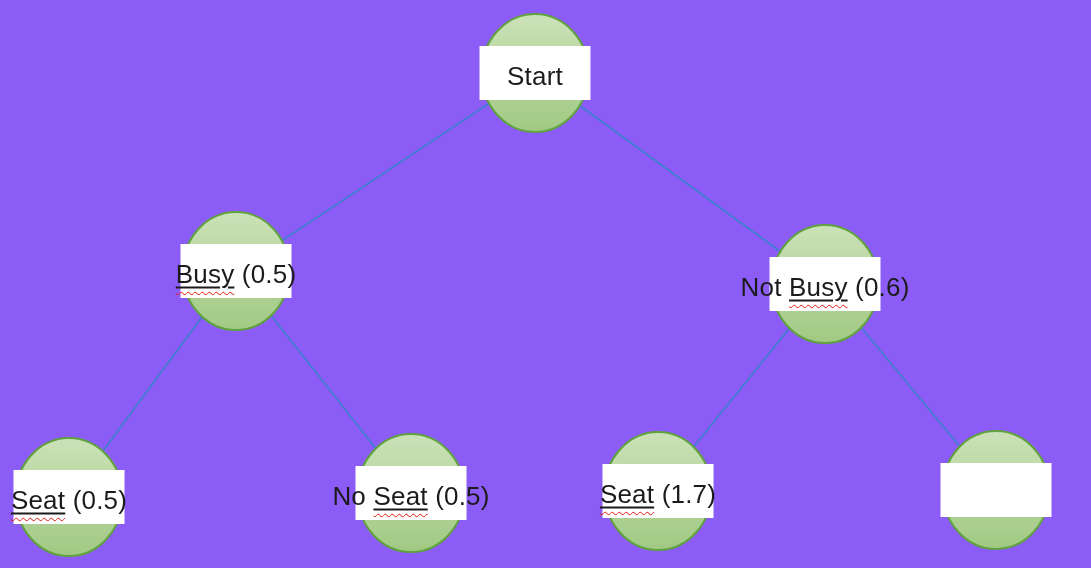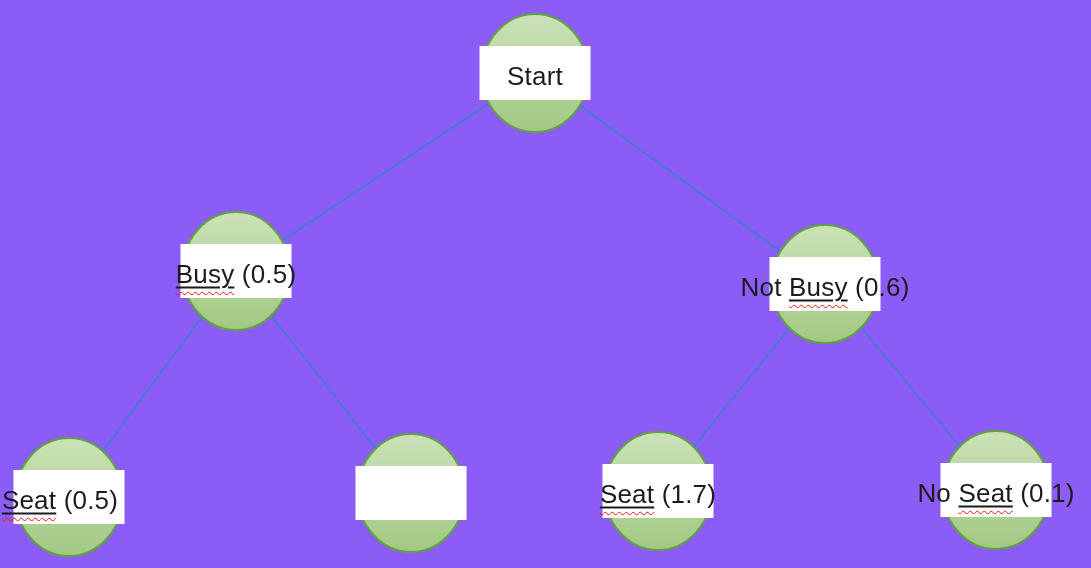--- a/index.html
+++ b/index.html
@@ -85,17 +85,17 @@
         <g>
           <ellipse cx="996" cy="490" rx="53.5" ry="59" fill="url(#nodeGrad)" stroke="#60a33e" stroke-width="2"></ellipse>
           <rect x="940.5" y="463" width="111" height="54" fill="#ffffff"></rect>
         </g>
       </g>
     </svg>
   <div id="labels">
       <div class="lbl" style="left: 535px; top: 76px;"><span>Start</span></div>
       <div class="lbl" style="left: 236px; top: 274px;"><span class="uw"><span class="sq">Busy</span></span><span> (0.5)</span></div>
       <div class="lbl" style="left: 825px; top: 287px;"><span>Not </span><span class="uw"><span class="sq">Busy</span></span><span> (0.6)</span></div>
-      <div class="lbl" style="left: 60px; top: 500px;"><span class="uw"><span class="sq">Seat</span></span><span> (0.5)</span></div>
+      <div class="lbl" style="left: 69px; top: 500px;"><span class="uw"><span class="sq">Seat</span></span><span> (0.5)</span></div>
+      <div class="lbl" style="left: 411px; top: 496px;"><span>No </span><span class="uw"><span class="sq">Seat</span></span><span> (0.5)</span></div>
       <div class="lbl" style="left: 658px; top: 494px;"><span class="uw"><span class="sq">Seat</span></span><span> (1.7)</span></div>
-      <div class="lbl" style="left: 996px; top: 493px;"><span>No </span><span class="uw"><span class="sq">Seat</span></span><span> (0.1)</span></div>
     </div>
 </div>
 
 </body></html>

